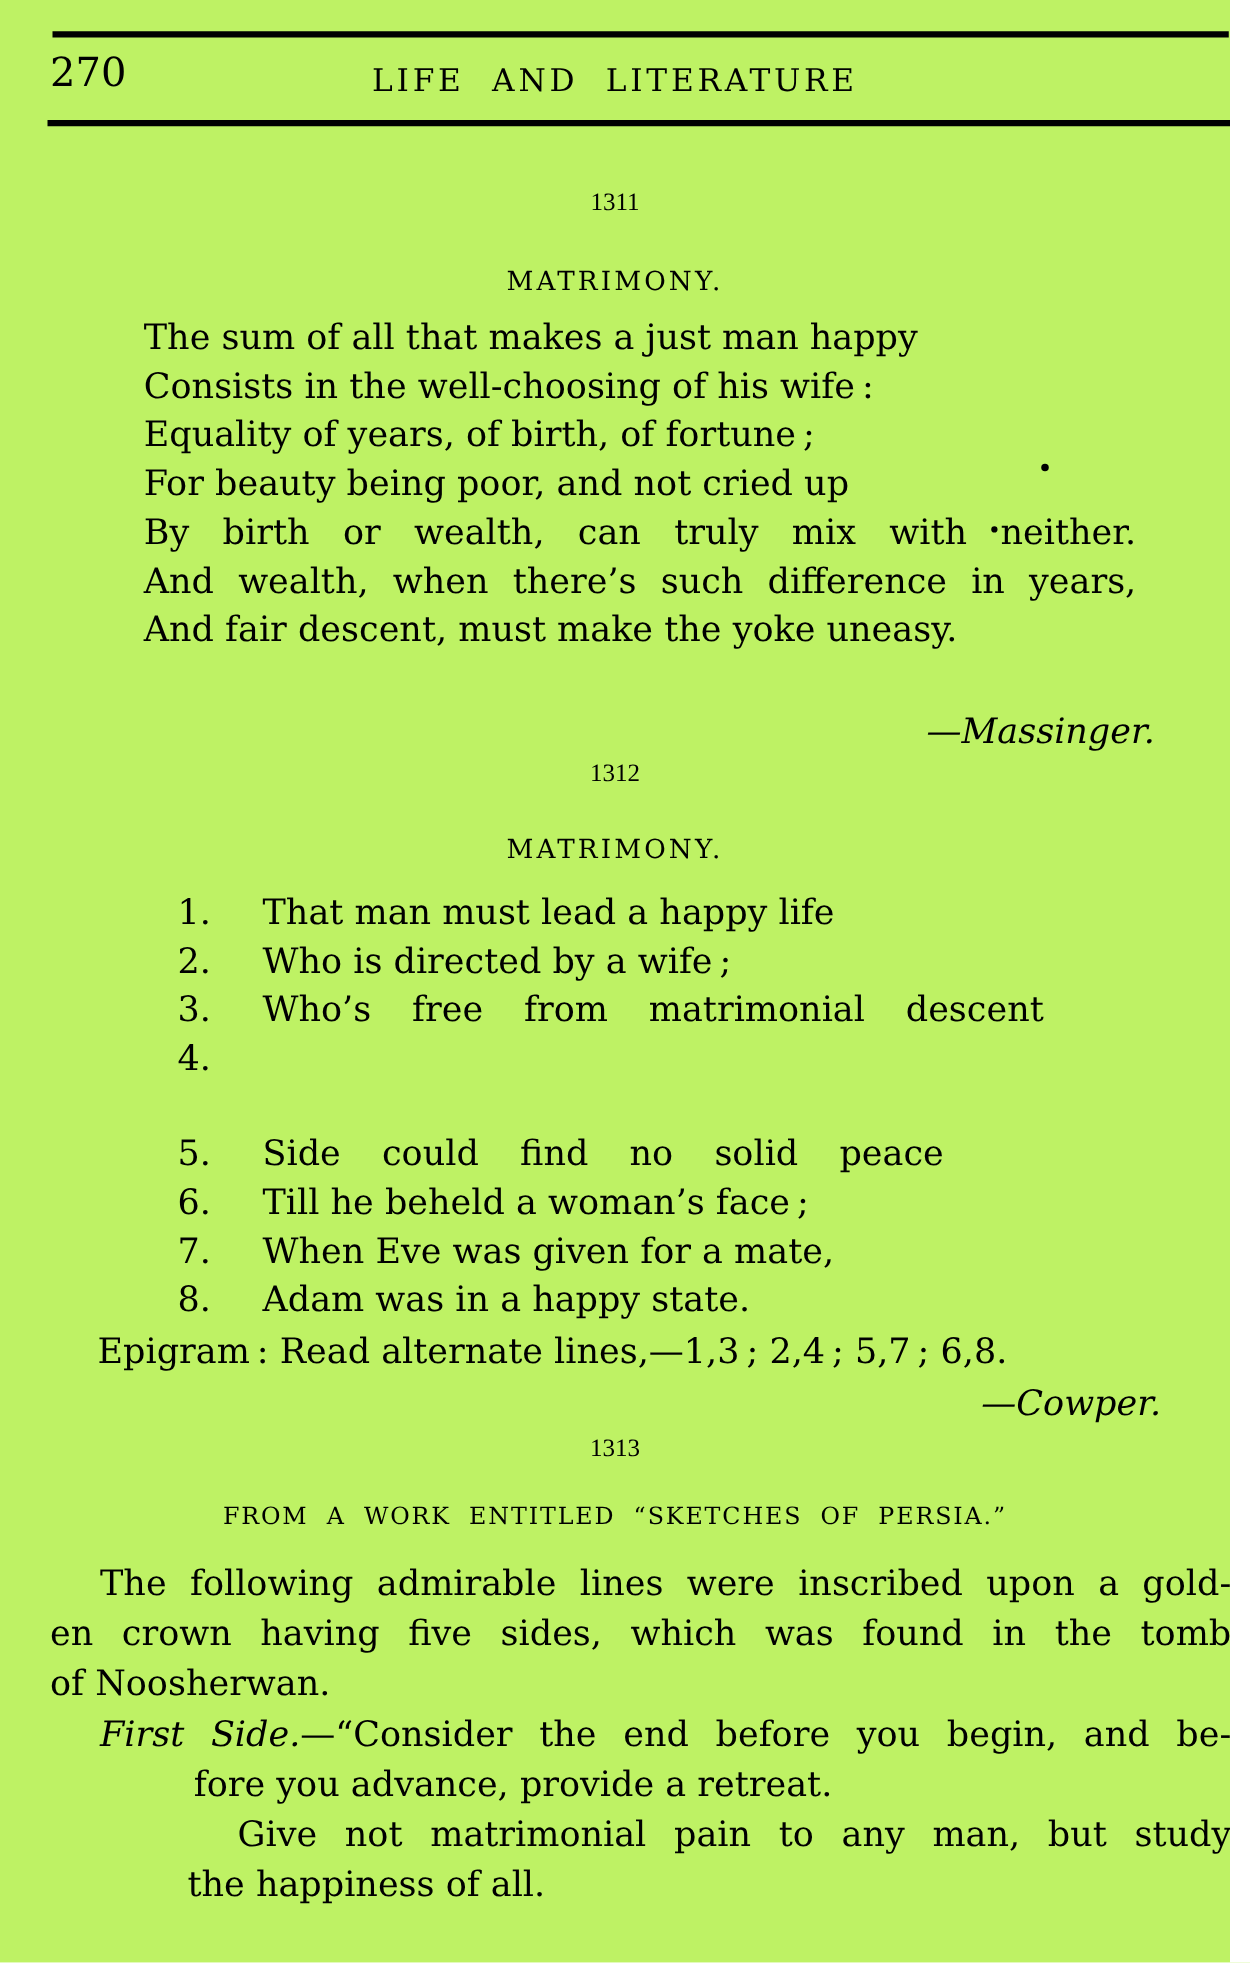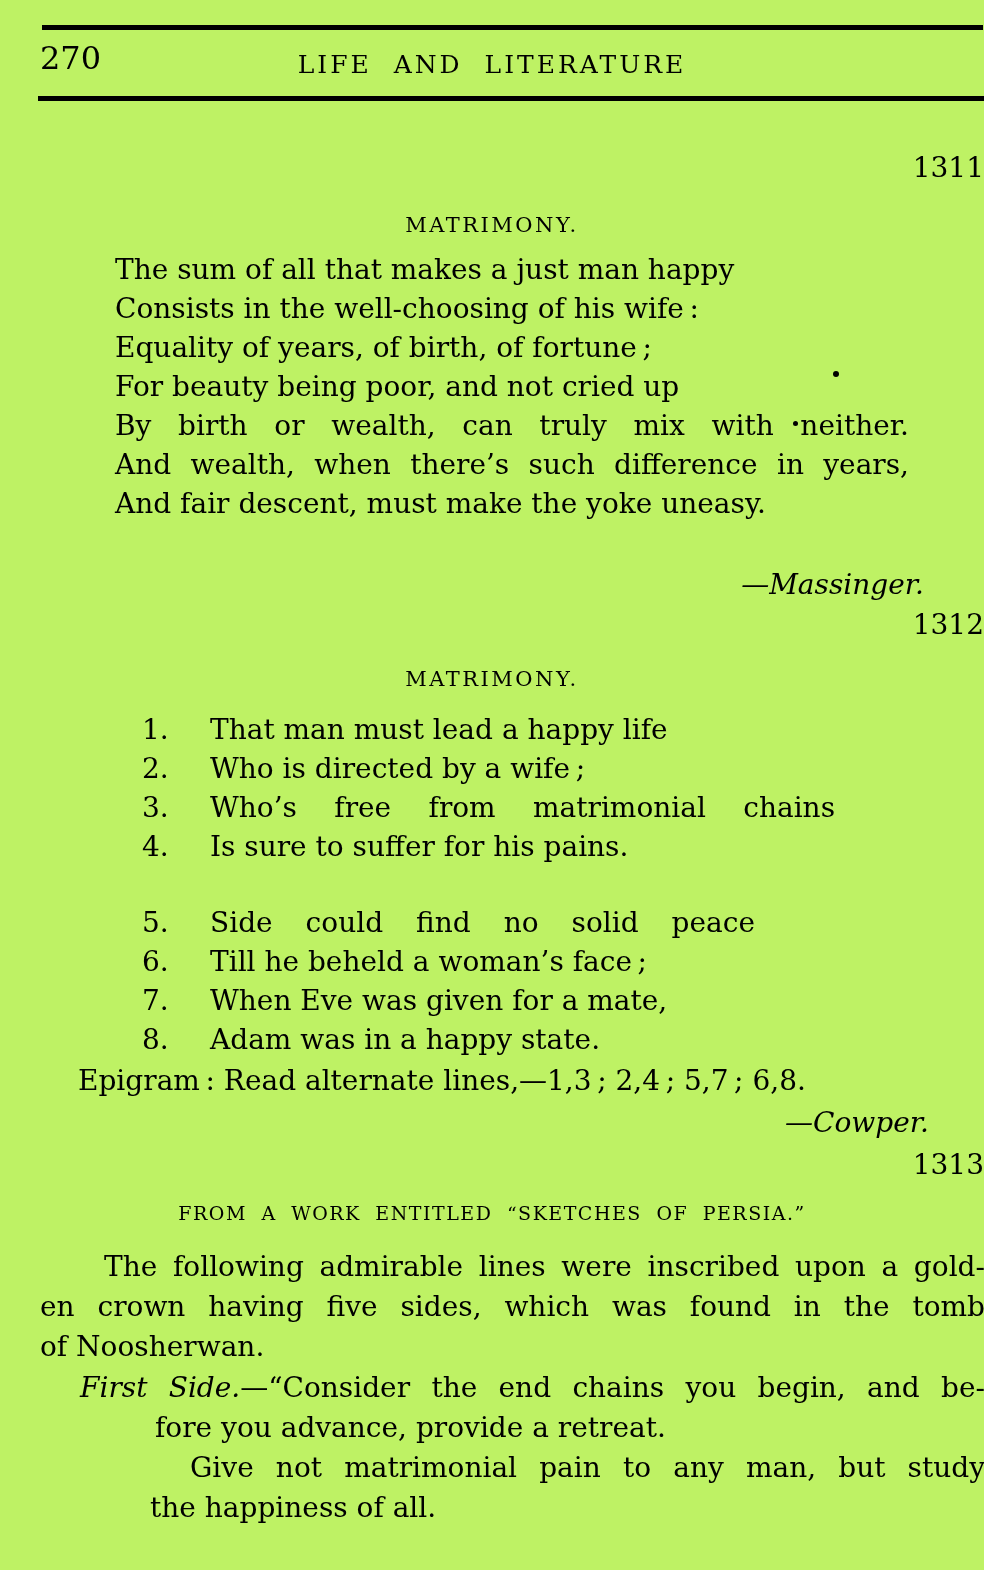--- a/index.html
+++ b/index.html
@@ -16,21 +16,21 @@
   .rule-top { left: 42px; top: 25px; width: 941px; }
   .rule-bottom { left: 38px; top: 96px; width: 947px; }
 
   .page-number { position: absolute; left: 40px; top: 39px; font-size: 32px; }
   .running-title {
     position: absolute; left: 0; right: 0; top: 50px;
     text-align: center; font-size: 25px;
     letter-spacing: 3px; word-spacing: 11px;
   }
 
-  .sec-num { position: absolute; left: 0; right: 0; text-align: right; font-size: 28px; }
+  .sec-num { position: absolute; left: 0; right: 0; text-align: center; font-size: 20px; font-family: Liberation Serif, serif; }
   .n1311 { top: 151px; }
   .n1312 { top: 608px; }
   .n1313 { top: 1148px; }
 
   .sec-head {
     position: absolute; left: 0; right: 0; text-align: center;
     font-size: 21px; letter-spacing: 2.5px;
   }
   .h1311 { top: 213px; }
   .h1312 { top: 667px; }
@@ -49,21 +49,21 @@
   .list-b { top: 903px; }
   .row { display: flex; }
   .row .num { width: 68px; flex: none; }
   .row .txt { white-space: nowrap; }
   .row .txt.stretch625 { width: 625px; white-space: normal; text-align: justify; text-align-last: justify; }
   .row .txt.stretch545 { width: 545px; white-space: normal; text-align: justify; text-align-last: justify; }
 
   .epigram { position: absolute; left: 78px; top: 1064px; font-size: 28px; white-space: nowrap; }
 
   .para { position: absolute; left: 40px; top: 1247px; width: 945px; font-size: 28px; line-height: 40px; }
-  .para .l1 { margin-left: 64px; text-align: justify; text-align-last: justify; }
+  .para .l1 { margin-left: 40px; text-align: justify; text-align-last: justify; }
   .para .l2 { text-align: justify; text-align-last: justify; }
   .para .l3 { white-space: nowrap; }
 
   .fsline { position: absolute; font-size: 28px; text-align: center; }
   .fs1 { left: 80px; top: 1371px; width: 905px; text-align: justify; text-align-last: justify; }
   .fs1 .lbl { font-style: italic; }
   .fs2 { left: 155px; top: 1411px; white-space: nowrap; }
   .fs3 { left: 190px; top: 1451px; width: 795px; text-align: justify; text-align-last: justify; }
   .fs4 { left: 150px; top: 1491px; white-space: nowrap; }
 
@@ -102,25 +102,24 @@
     <div class="row">
       <span class="num">1.</span>
       <span class="txt">That man must lead a happy life</span>
     </div>
     <div class="row">
       <span class="num">2.</span>
       <span class="txt">Who is directed by a wife ;</span>
     </div>
     <div class="row">
       <span class="num">3.</span>
-      <span class="txt stretch625">Who’s free from matrimonial chains</span>
+      <span class="txt stretch625">Who’s free from matrimonial descent</span>
     </div>
     <div class="row">
       <span class="num">4.</span>
-      <span class="txt">Is sure to suffer for his pains.</span>
     </div>
   </div>
 
   <div class="numlist list-b">
     <div class="row">
       <span class="num">5.</span>
       <span class="txt stretch545">Side could find no solid peace</span>
     </div>
     <div class="row">
       <span class="num">6.</span>
@@ -141,21 +140,21 @@
 
   <div class="sec-num n1313">1313</div>
   <div class="sec-head h1313">FROM A WORK ENTITLED “SKETCHES OF PERSIA.”</div>
 
   <div class="para">
     <div class="l1">The following admirable lines were inscribed upon a gold-</div>
     <div class="l2">en crown having five sides, which was found in the tomb</div>
     <div class="l3">of Noosherwan.</div>
   </div>
 
-  <div class="fsline fs1"><span class="lbl">First Side.</span><span>—“Consider the end chains you begin, and be-</span></div>
+  <div class="fsline fs1"><span class="lbl">First Side.</span><span>—“Consider the end before you begin, and be-</span></div>
   <div class="fsline fs2">fore you advance, provide a retreat.</div>
   <div class="fsline fs3">Give not matrimonial pain to any man, but study</div>
   <div class="fsline fs4">the happiness of all.</div>
 
   <div class="speck speck-1"></div>
   <div class="speck speck-2"></div>
   <div class="speck speck-3"></div>
 
 </div>
 

